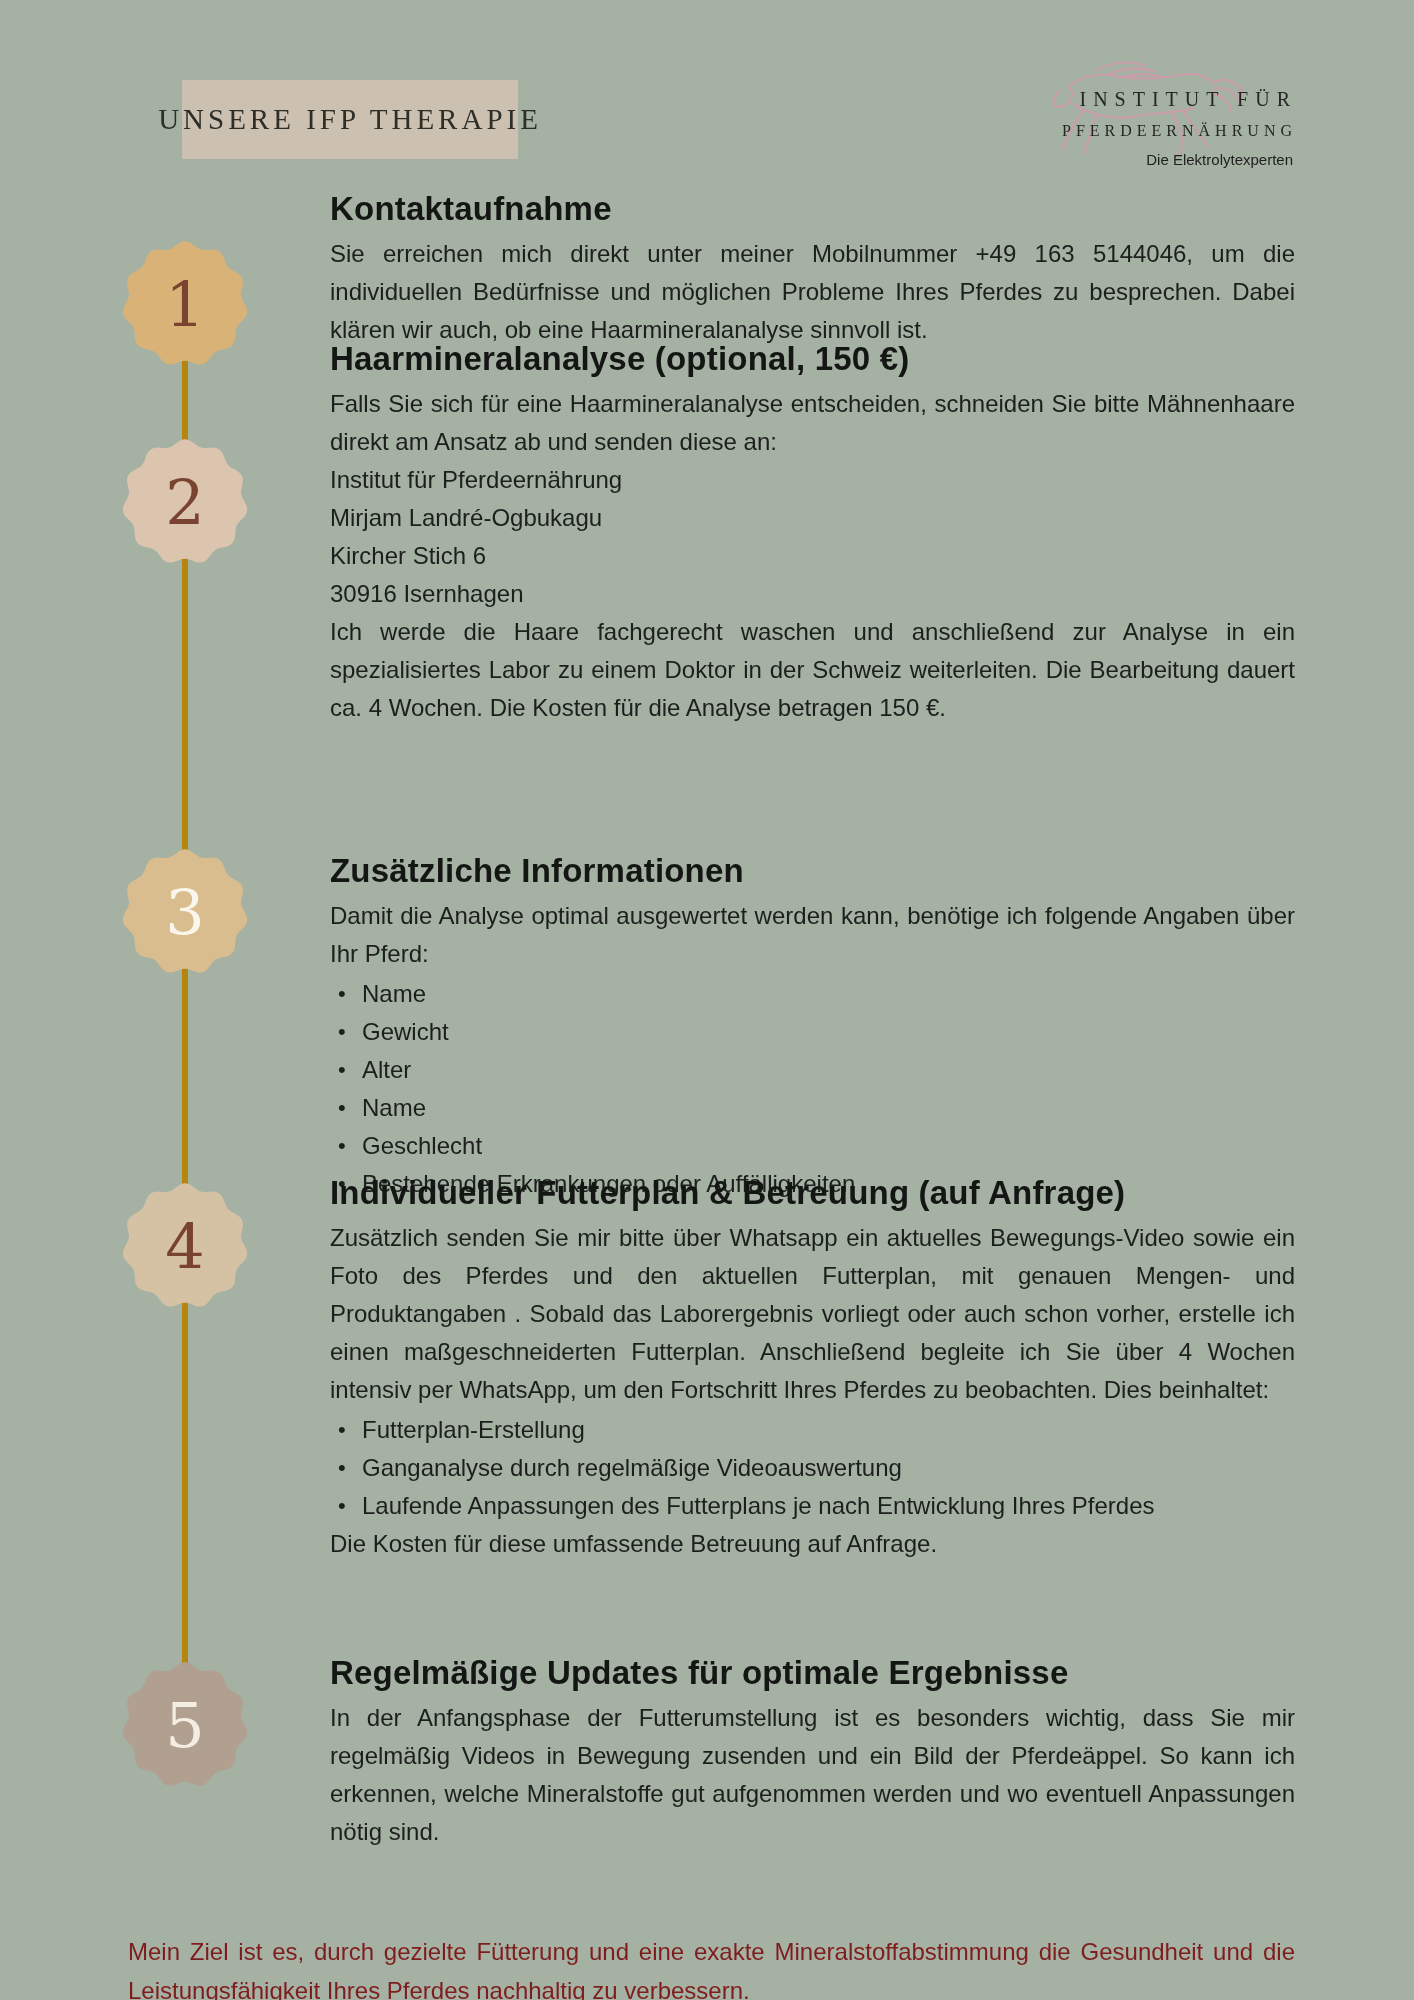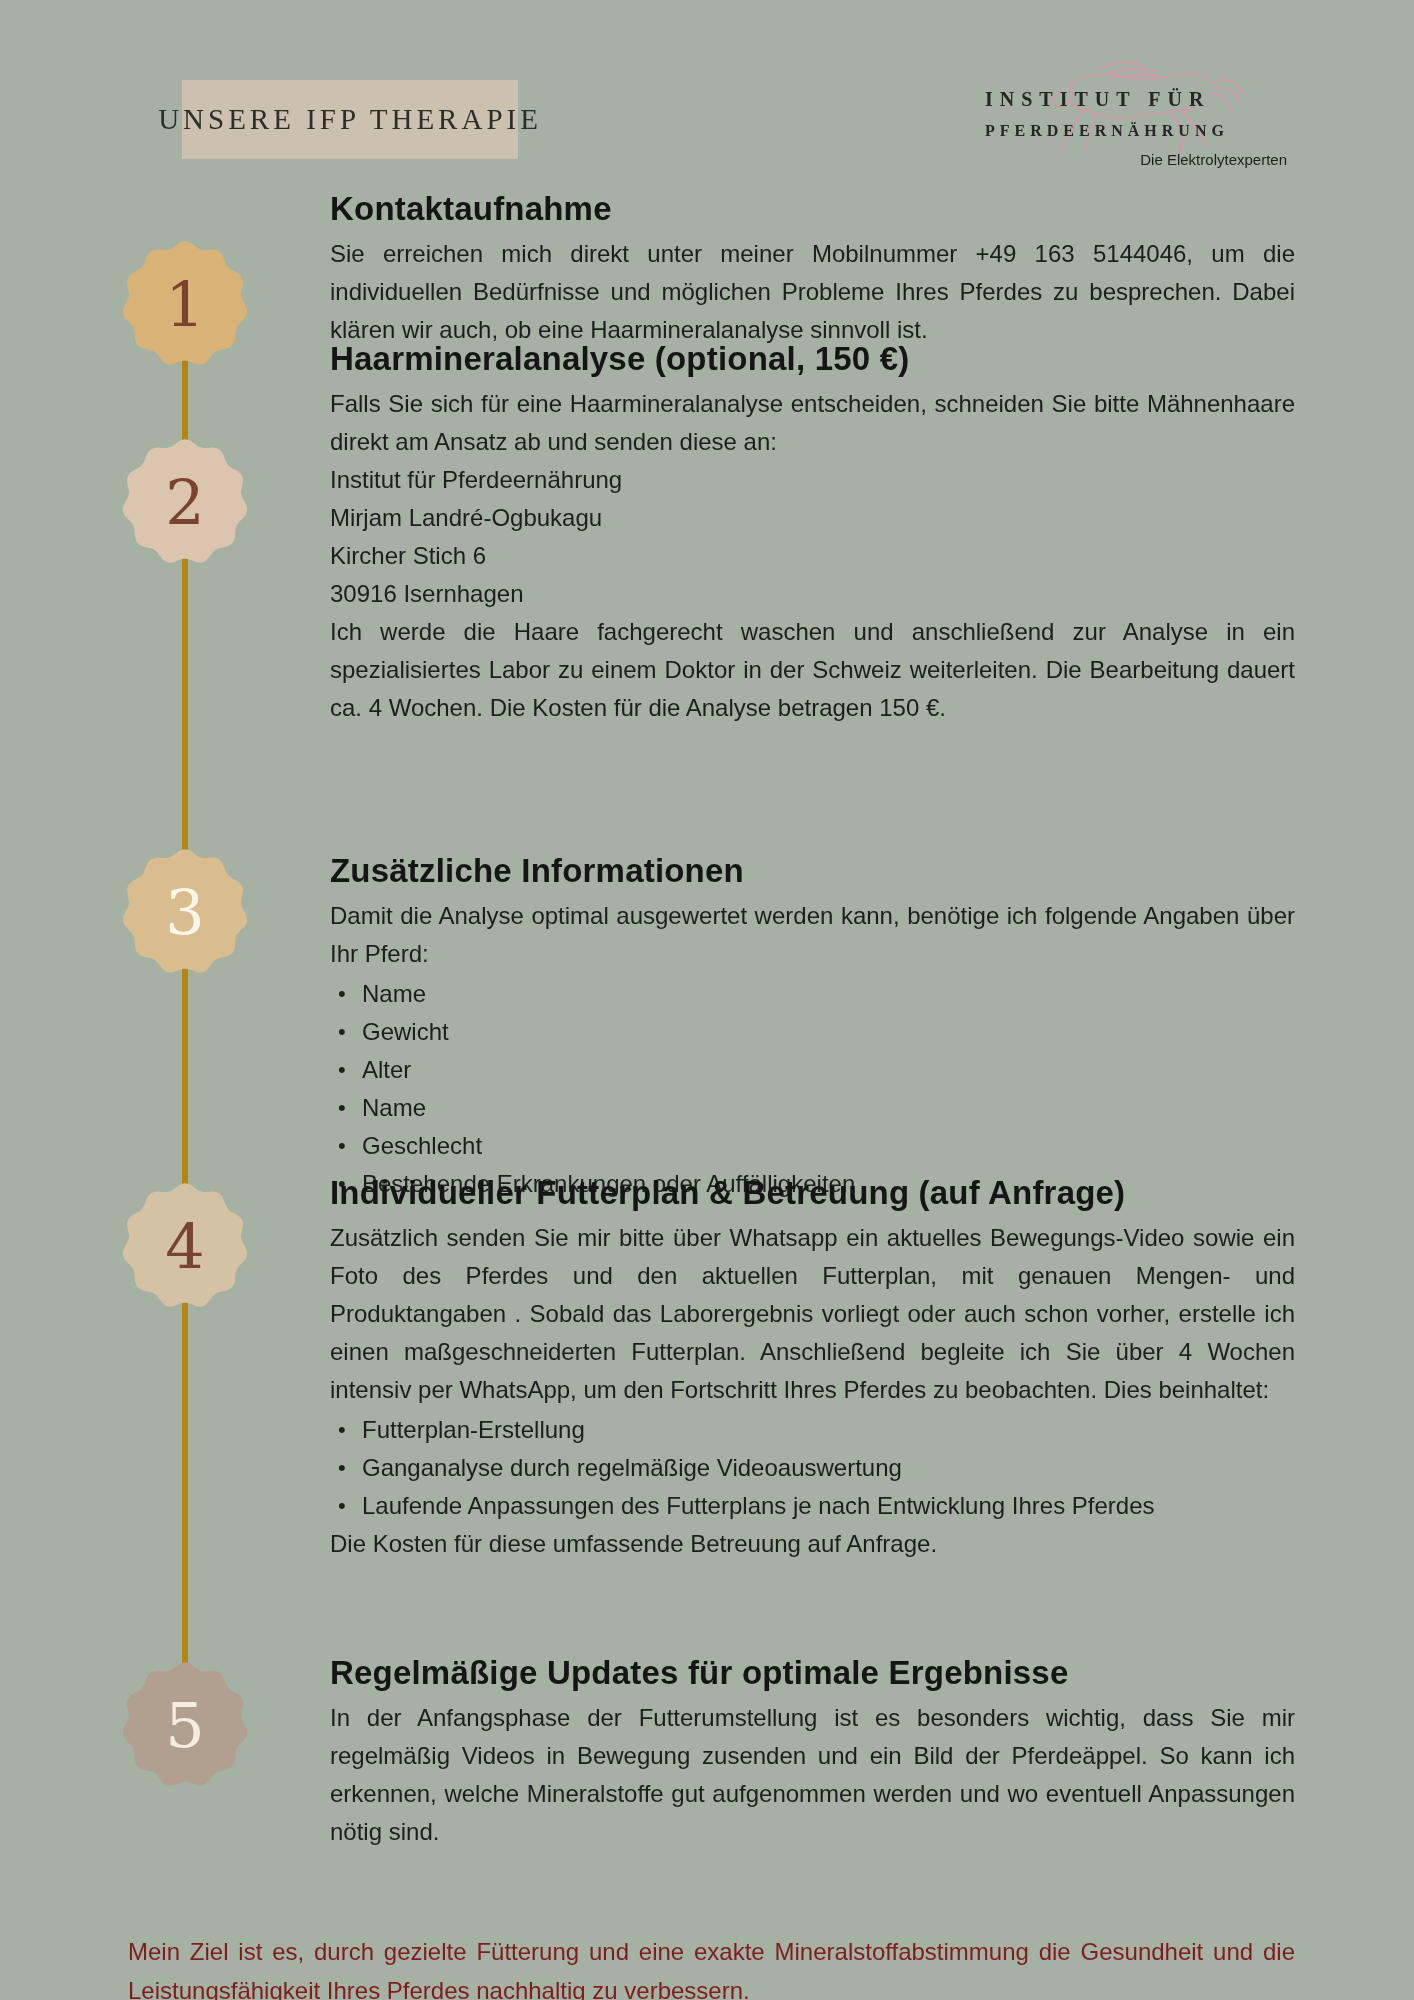--- a/index.html
+++ b/index.html
@@ -22,28 +22,28 @@
   .title-box span{
     font-family:"Liberation Serif", serif;
     font-size:29px;letter-spacing:4px;color:#2e2e29;
     white-space:nowrap;
   }
 
   
   .logo{left:985px;top:38px;width:312px;height:132px;}
   .logo svg{position:absolute;left:55px;top:8px;opacity:.75;}
   .logo-l1,.logo-l2{
-    position:absolute;width:100%;text-align:left;
-    font-family:"Liberation Serif", serif;font-weight:bold;color:#262624;
+    position:absolute;width:100%;text-align:right;
+    font-family:"Liberation Serif", serif;font-weight:normal;color:#262624;
     white-space:nowrap;
   }
   .logo-l1{top:50px;font-size:20px;letter-spacing:7px;}
   .logo-l2{top:84px;font-size:16px;letter-spacing:5px;}
   .logo-tag{
-    position:absolute;top:113px;right:10px;
+    position:absolute;top:113px;right:4px;
     font-size:15px;color:#1f1f1e;margin-left:20px;
   }
 
   
   .tl-line{left:182px;top:304px;width:6px;height:1421px;background:#b5850f;}
   .badge{
     width:126px;height:126px;left:122px;
     display:flex;align-items:center;justify-content:center;
     font-family:"DejaVu Serif", serif;
     font-size:62px;font-weight:400;

